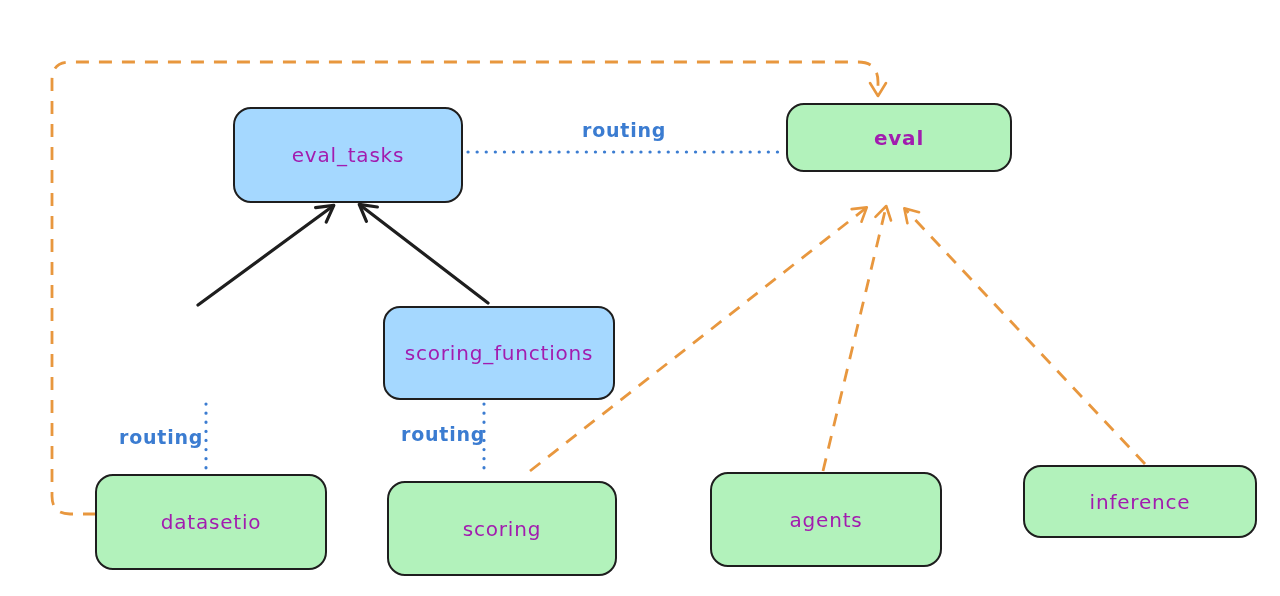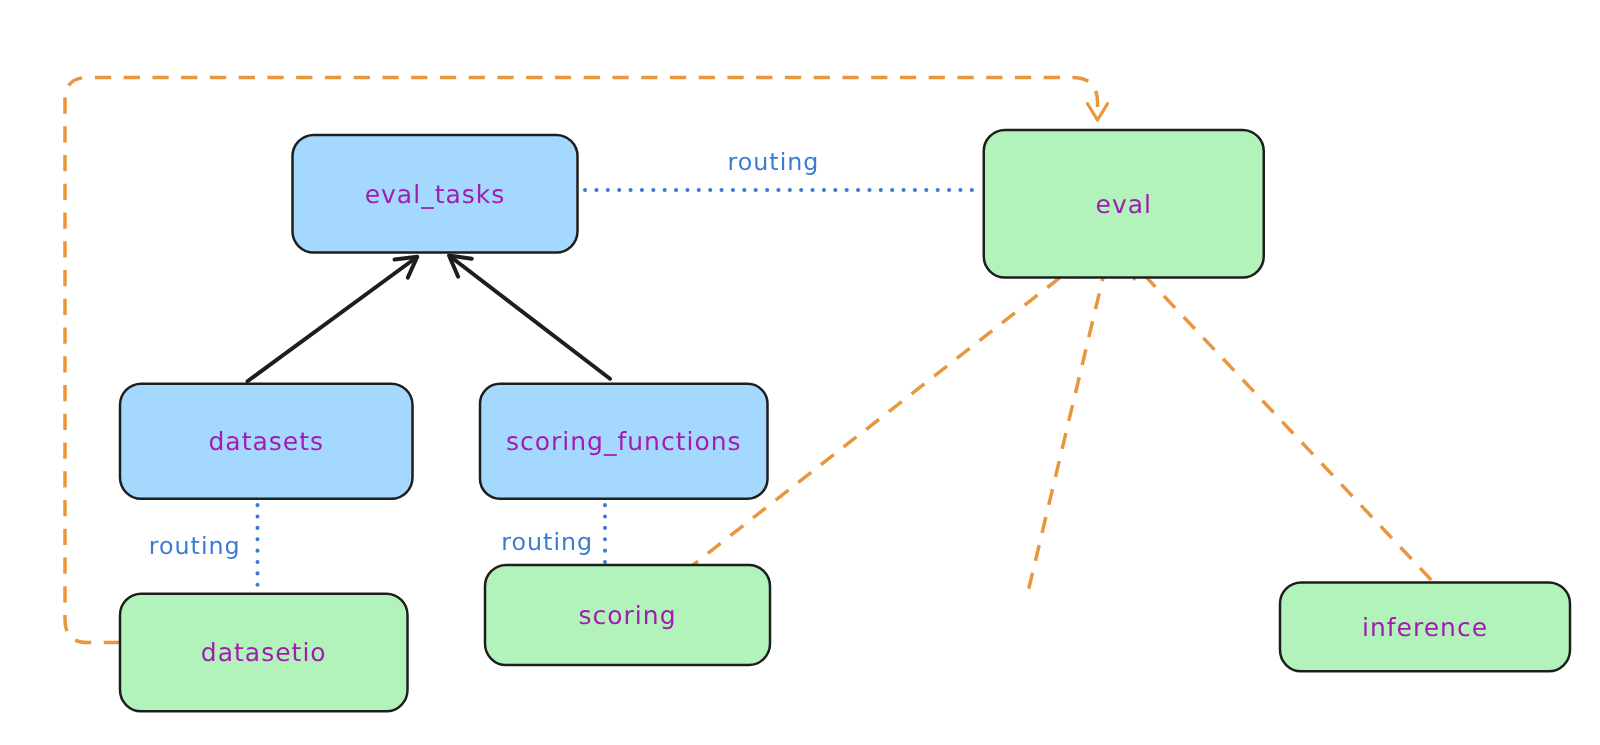--- a/index.html
+++ b/index.html
@@ -32,32 +32,32 @@
     justify-content: center;
     font-size: 20px;
     letter-spacing: 0.8px;
     color: #a21caf;
     background: #ffffff;
   }
   .node.blue  { background: #a5d8ff; }
   .node.green { background: #b2f2bb; }
 
   .node-eval-tasks        { left: 233px;  top: 107px; width: 230px; height: 96px; }
-  .node-eval              { left: 786px;  top: 103px; width: 226px; height: 120px; }
+  .node-eval              { left: 786px;  top: 103px; width: 226px; height: 69px; font-weight: bold; }
   .node-datasets          { left: 95px;   top: 306px; width: 236px; height: 94px; }
   .node-scoring-functions { left: 383px;  top: 306px; width: 232px; height: 94px; border-radius: 17px; }
   .node-datasetio         { left: 95px;   top: 474px; width: 232px; height: 96px; border-radius: 18px; }
-  .node-scoring           { left: 387px;  top: 451px; width: 230px; height: 82px; }
+  .node-scoring           { left: 387px;  top: 481px; width: 230px; height: 95px; }
   .node-agents            { left: 710px;  top: 472px; width: 232px; height: 95px; }
   .node-inference         { left: 1023px; top: 465px; width: 234px; height: 73px; }
 
   .edge-label {
     position: absolute;
     font-size: 19px;
-    font-weight: normal;
+    font-weight: bold;
     letter-spacing: 0.8px;
     color: #3b7cd1;
     white-space: nowrap;
   }
   .edge-label-routing-top       { left: 582px; top: 119px; }
   .edge-label-routing-datasetio { left: 119px; top: 426px; }
   .edge-label-routing-scoring   { left: 401px; top: 423px; }
 </style>
 </head>
 <body>
@@ -86,31 +86,31 @@
     <path d="M 823 471 L 886 207" fill="none" stroke="#e8973e" stroke-width="2.8" stroke-dasharray="13 10" marker-end="url(#arrow-orange)"></path>
     <path d="M 1145 464 L 905 209" fill="none" stroke="#e8973e" stroke-width="2.8" stroke-dasharray="13 10" marker-end="url(#arrow-orange)"></path>
   </svg>
 
   <div class="node blue node-eval-tasks">
     <span>eval_tasks</span>
   </div>
   <div class="node green node-eval">
     <span>eval</span>
   </div>
-  <div class="node blue node-datasets">
-    <span>datasets</span>
-  </div>
   <div class="node blue node-scoring-functions">
     <span>scoring_functions</span>
   </div>
   <div class="node green node-datasetio">
     <span>datasetio</span>
   </div>
   <div class="node green node-scoring">
     <span>scoring</span>
+  </div>
+  <div class="node green node-agents">
+    <span>agents</span>
   </div>
   <div class="node green node-inference">
     <span>inference</span>
   </div>
 
   <span class="edge-label edge-label-routing-top">routing</span>
   <span class="edge-label edge-label-routing-datasetio">routing</span>
   <span class="edge-label edge-label-routing-scoring">routing</span>
 
 </div>

